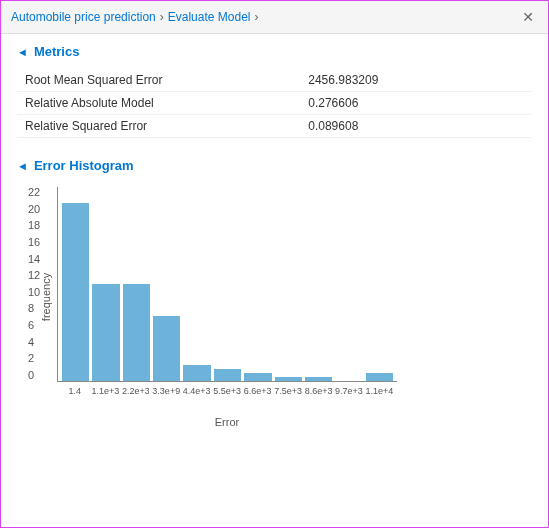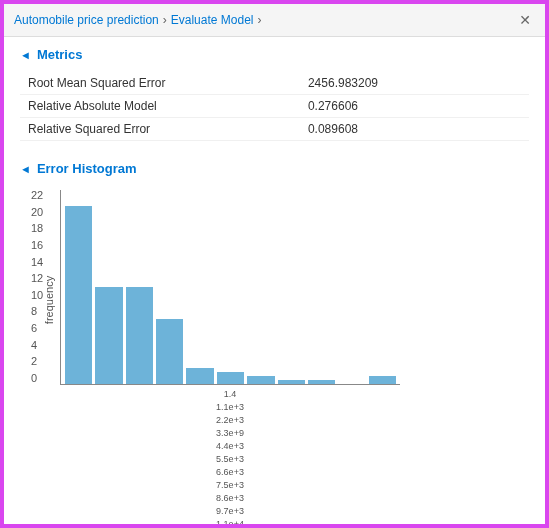--- a/index.html
+++ b/index.html
@@ -8,21 +8,21 @@
       font-size: 12px;
       background: #fff;
       width: 549px;
       height: 528px;
       overflow: hidden;
     }
     .window {
       width: 549px;
       height: 528px;
       background: #fff;
-      border: 4px solid #d946ef;
+      border: 1px solid #d946ef;
       display: flex;
       flex-direction: column;
     }
     .title-bar {
       display: flex;
       align-items: center;
       padding: 6px 10px;
       background: #f5f5f5;
       border-bottom: 1px solid #ddd;
       font-size: 12px;
@@ -148,21 +148,20 @@
     .bar {
       background: #6db3d9;
       flex: 1;
       min-width: 0;
     }
     .x-labels {
       display: flex;
       margin-left: 0;
       padding: 4px 4px 0 4px;
       gap: 3px;
-      flex-direction: column;
     }
     .x-label {
       flex: 1;
       font-size: 9px;
       color: #555;
       text-align: center;
       white-space: nowrap;
       overflow: hidden;
       min-width: 0;
     }

